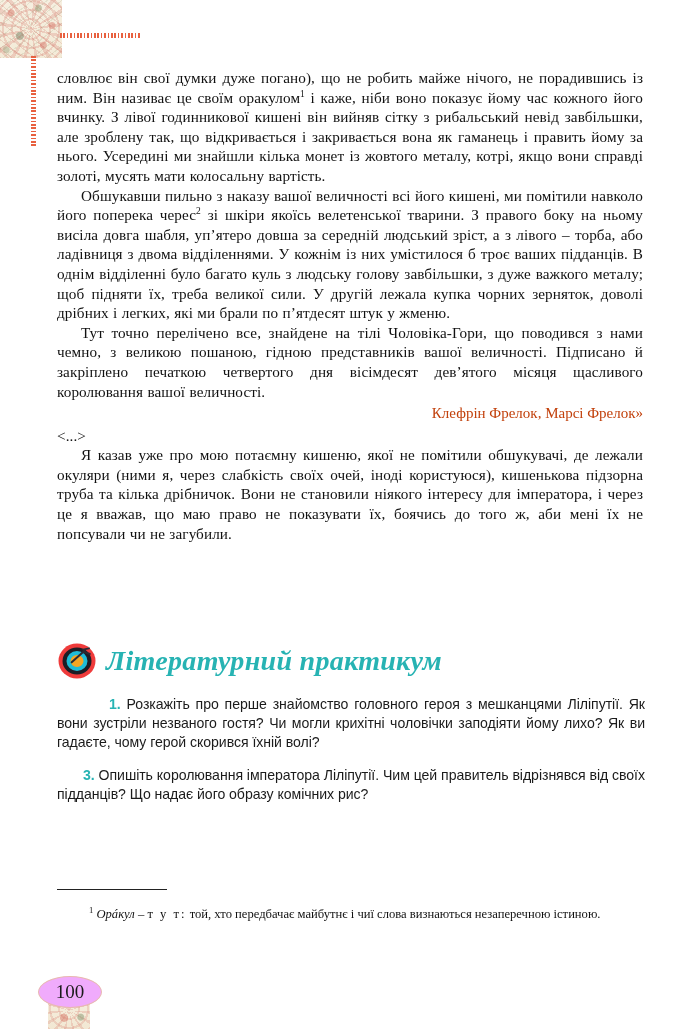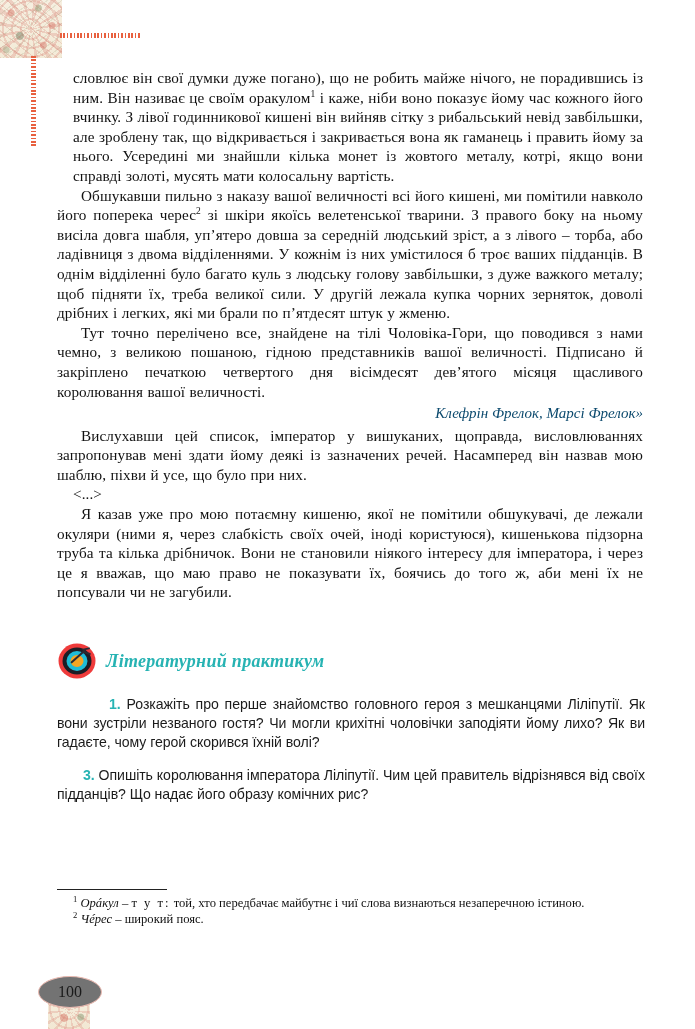--- a/index.html
+++ b/index.html
@@ -75,33 +75,32 @@
   .body-par {
     font-size: 15.2px;
     line-height: 19.6px;
     text-align: justify;
     text-indent: 24px;
     margin: 0;
     color: #111;
     letter-spacing: .1px;
     word-spacing: .4px;
   }
-  .body-par.no-indent { text-indent: 0; margin-left: 16px; }
+  .body-par.no-indent { text-indent: 0; }
   .body-par sup {
     font-size: 9.5px;
     vertical-align: super;
     line-height: 0;
   }
   .signature {
     font-size: 15px;
     line-height: 19.6px;
-    font-style: italic;
     text-align: right;
     margin: 3px 0 0 0;
-    color: #0c4a6e;
+    color: #c2410c;
   }
   .gap-small { height: 2px; }
 
   
   #practicum {
     position: absolute;
     left: 57px;
     top: 641px;
     width: 588px;
   }
@@ -145,21 +144,21 @@
     background: #2a2a33;
     border-radius: 1px;
   }
   #target-icon .f1 { left: 25px; top: 6px;  transform: rotate(-12deg); }
   #target-icon .f2 { left: 26px; top: 10px; transform: rotate(20deg); }
 
   #practicum-title {
     font-family: "Liberation Serif", "DejaVu Serif", serif;
     font-style: italic;
     font-weight: 700;
-    font-size: 18px;
+    font-size: 28px;
     color: #27b3b3;
     letter-spacing: .3px;
   }
 
   .q-list {
     margin: 0 0 0 0;
     padding: 0;
     list-style: none;
     font-family: "Liberation Sans", "DejaVu Sans", sans-serif;
   }
@@ -198,21 +197,21 @@
     height: 1px;
     background: #222;
     margin-bottom: 5px;
   }
   .footnote {
     font-size: 12.6px;
     line-height: 16.4px;
     text-align: justify;
     text-indent: 16px;
     color: #111;
-    margin: 0;
+    margin: 16px;
   }
   .footnote sup {
     font-size: 8.6px;
     vertical-align: super;
     line-height: 0;
   }
   .fn-term {
     font-style: italic;
   }
   .fn-spaced {
@@ -221,25 +220,25 @@
 
   
   #page-number-badge {
     position: absolute;
     left: 38px;
     top: 976px;
     width: 62px;
     height: 30px;
     border: 1.6px solid #e8b9b0;
     border-radius: 50%;
-    background: #737373;
+    background: #f0abfc;
     display: flex;
     align-items: center;
     justify-content: center;
-    font-size: 16px;
+    font-size: 19px;
     color: #1a1a1a;
     z-index: 3;
   }
   #bottom-ornament {
     position: absolute;
     left: 48px;
     top: 992px;
     width: 42px;
     height: 37px;
     z-index: 2;
@@ -267,21 +266,20 @@
   <p class="body-par no-indent"><span>словлює він свої думки дуже погано), що не робить майже нічого, не порадившись із ним. Він називає це своїм оракулом</span><sup>1</sup><span> і каже, ніби воно показує йому час кожного його вчинку. З лівої годинникової кишені він вийняв сітку з рибальський невід завбільшки, але зроблену так, що відкривається і закривається вона як гаманець і править йому за нього. Усередині ми знайшли кілька монет із жовтого металу, котрі, якщо вони справді золоті, мусять мати колосальну вартість.</span></p>
 
   <p class="body-par"><span>Обшукавши пильно з наказу вашої величності всі його кишені, ми помітили навколо його поперека черес</span><sup>2</sup><span> зі шкіри якоїсь велетенської тварини. З правого боку на ньому висіла довга шабля, уп’ятеро довша за середній людський зріст, а з лівого – торба, або ладівниця з двома відділеннями. У кожнім із них умістилося б троє ваших підданців. В однім відділенні було багато куль з людську голову завбільшки, з дуже важкого металу; щоб підняти їх, треба великої сили. У другій лежала купка чорних зерняток, доволі дрібних і легких, які ми брали по п’ятдесят штук у жменю.</span></p>
 
   <p class="body-par">Тут точно перелічено все, знайдене на тілі Чоловіка-Гори, що поводився з нами чемно, з великою пошаною, гідною представників вашої величності. Підписано й закріплено печаткою четвертого дня вісімдесят дев’ятого місяця щасливого королювання вашої величності.</p>
 
   <p class="signature">Клефрін Фрелок, Марсі Фрелок»</p>
 
   <div class="gap-small"></div>
 
-  <p class="body-par">Вислухавши цей список, імператор у вишуканих, щоправда, висловлюваннях запропонував мені здати йому деякі із зазначених речей. Насамперед він назвав мою шаблю, піхви й усе, що було при них.</p>
   <p class="body-par no-indent">&lt;...&gt;</p>
   <p class="body-par">Я казав уже про мою потаємну кишеню, якої не помітили обшукувачі, де лежали окуляри (ними я, через слабкість своїх очей, іноді користуюся), кишенькова підзорна труба та кілька дрібничок. Вони не становили ніякого інтересу для імператора, і через це я вважав, що маю право не показувати їх, боячись до того ж, аби мені їх не попсували чи не загубили.</p>
 </div>
 
 <div id="practicum">
 
   <div id="practicum-header">
     <div id="target-icon">
       <span class="ring r1"></span>
       <span class="ring r2"></span>
@@ -310,20 +308,16 @@
 
 <div id="footnotes">
   <div id="footnote-rule"></div>
 
   <p class="footnote"><sup>1</sup>
     <span class="fn-term">Орáкул</span>
     <span>–</span>
     <span class="fn-spaced">т у т:</span>
     <span>той, хто передбачає майбутнє і чиї слова визнаються незаперечною істиною.</span></p>
 
-  <p class="footnote"><sup>2</sup>
-    <span class="fn-term">Чéрес</span>
-    <span>–</span>
-    <span>широкий пояс.</span></p>
 </div>
 
 <div id="bottom-ornament"></div>
 <div id="page-number-badge">100</div>
 
 </body></html>

